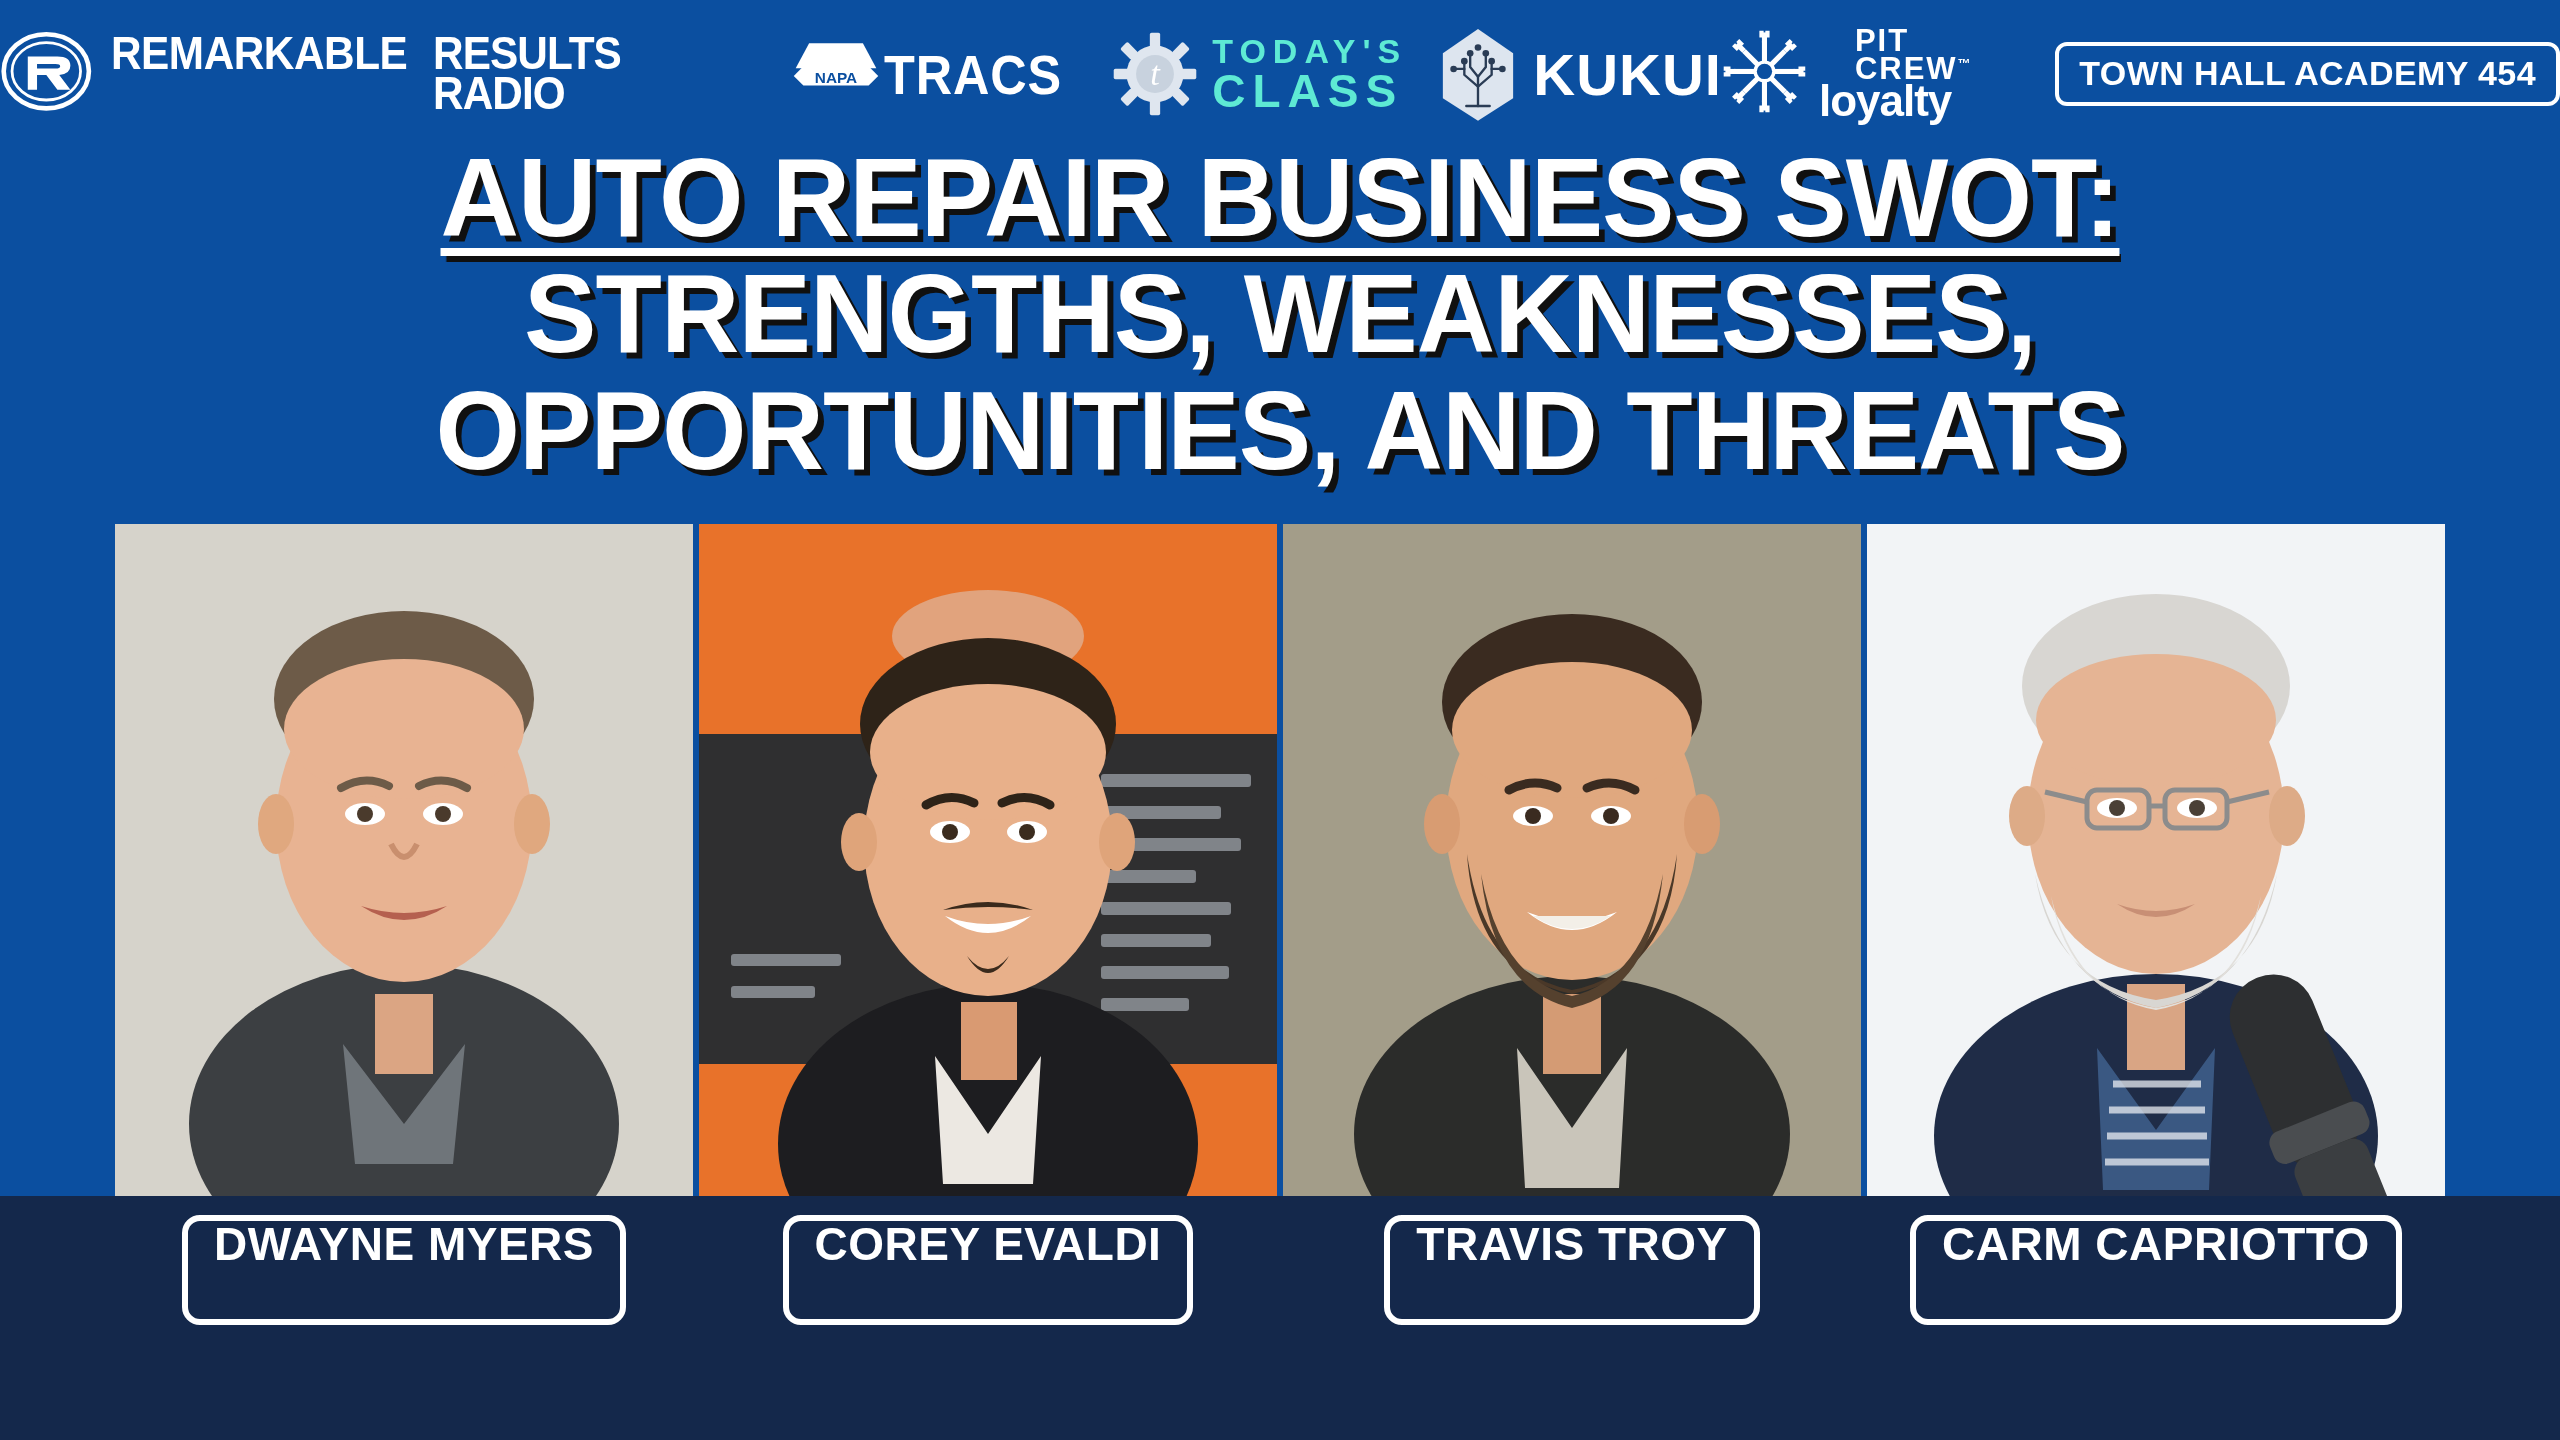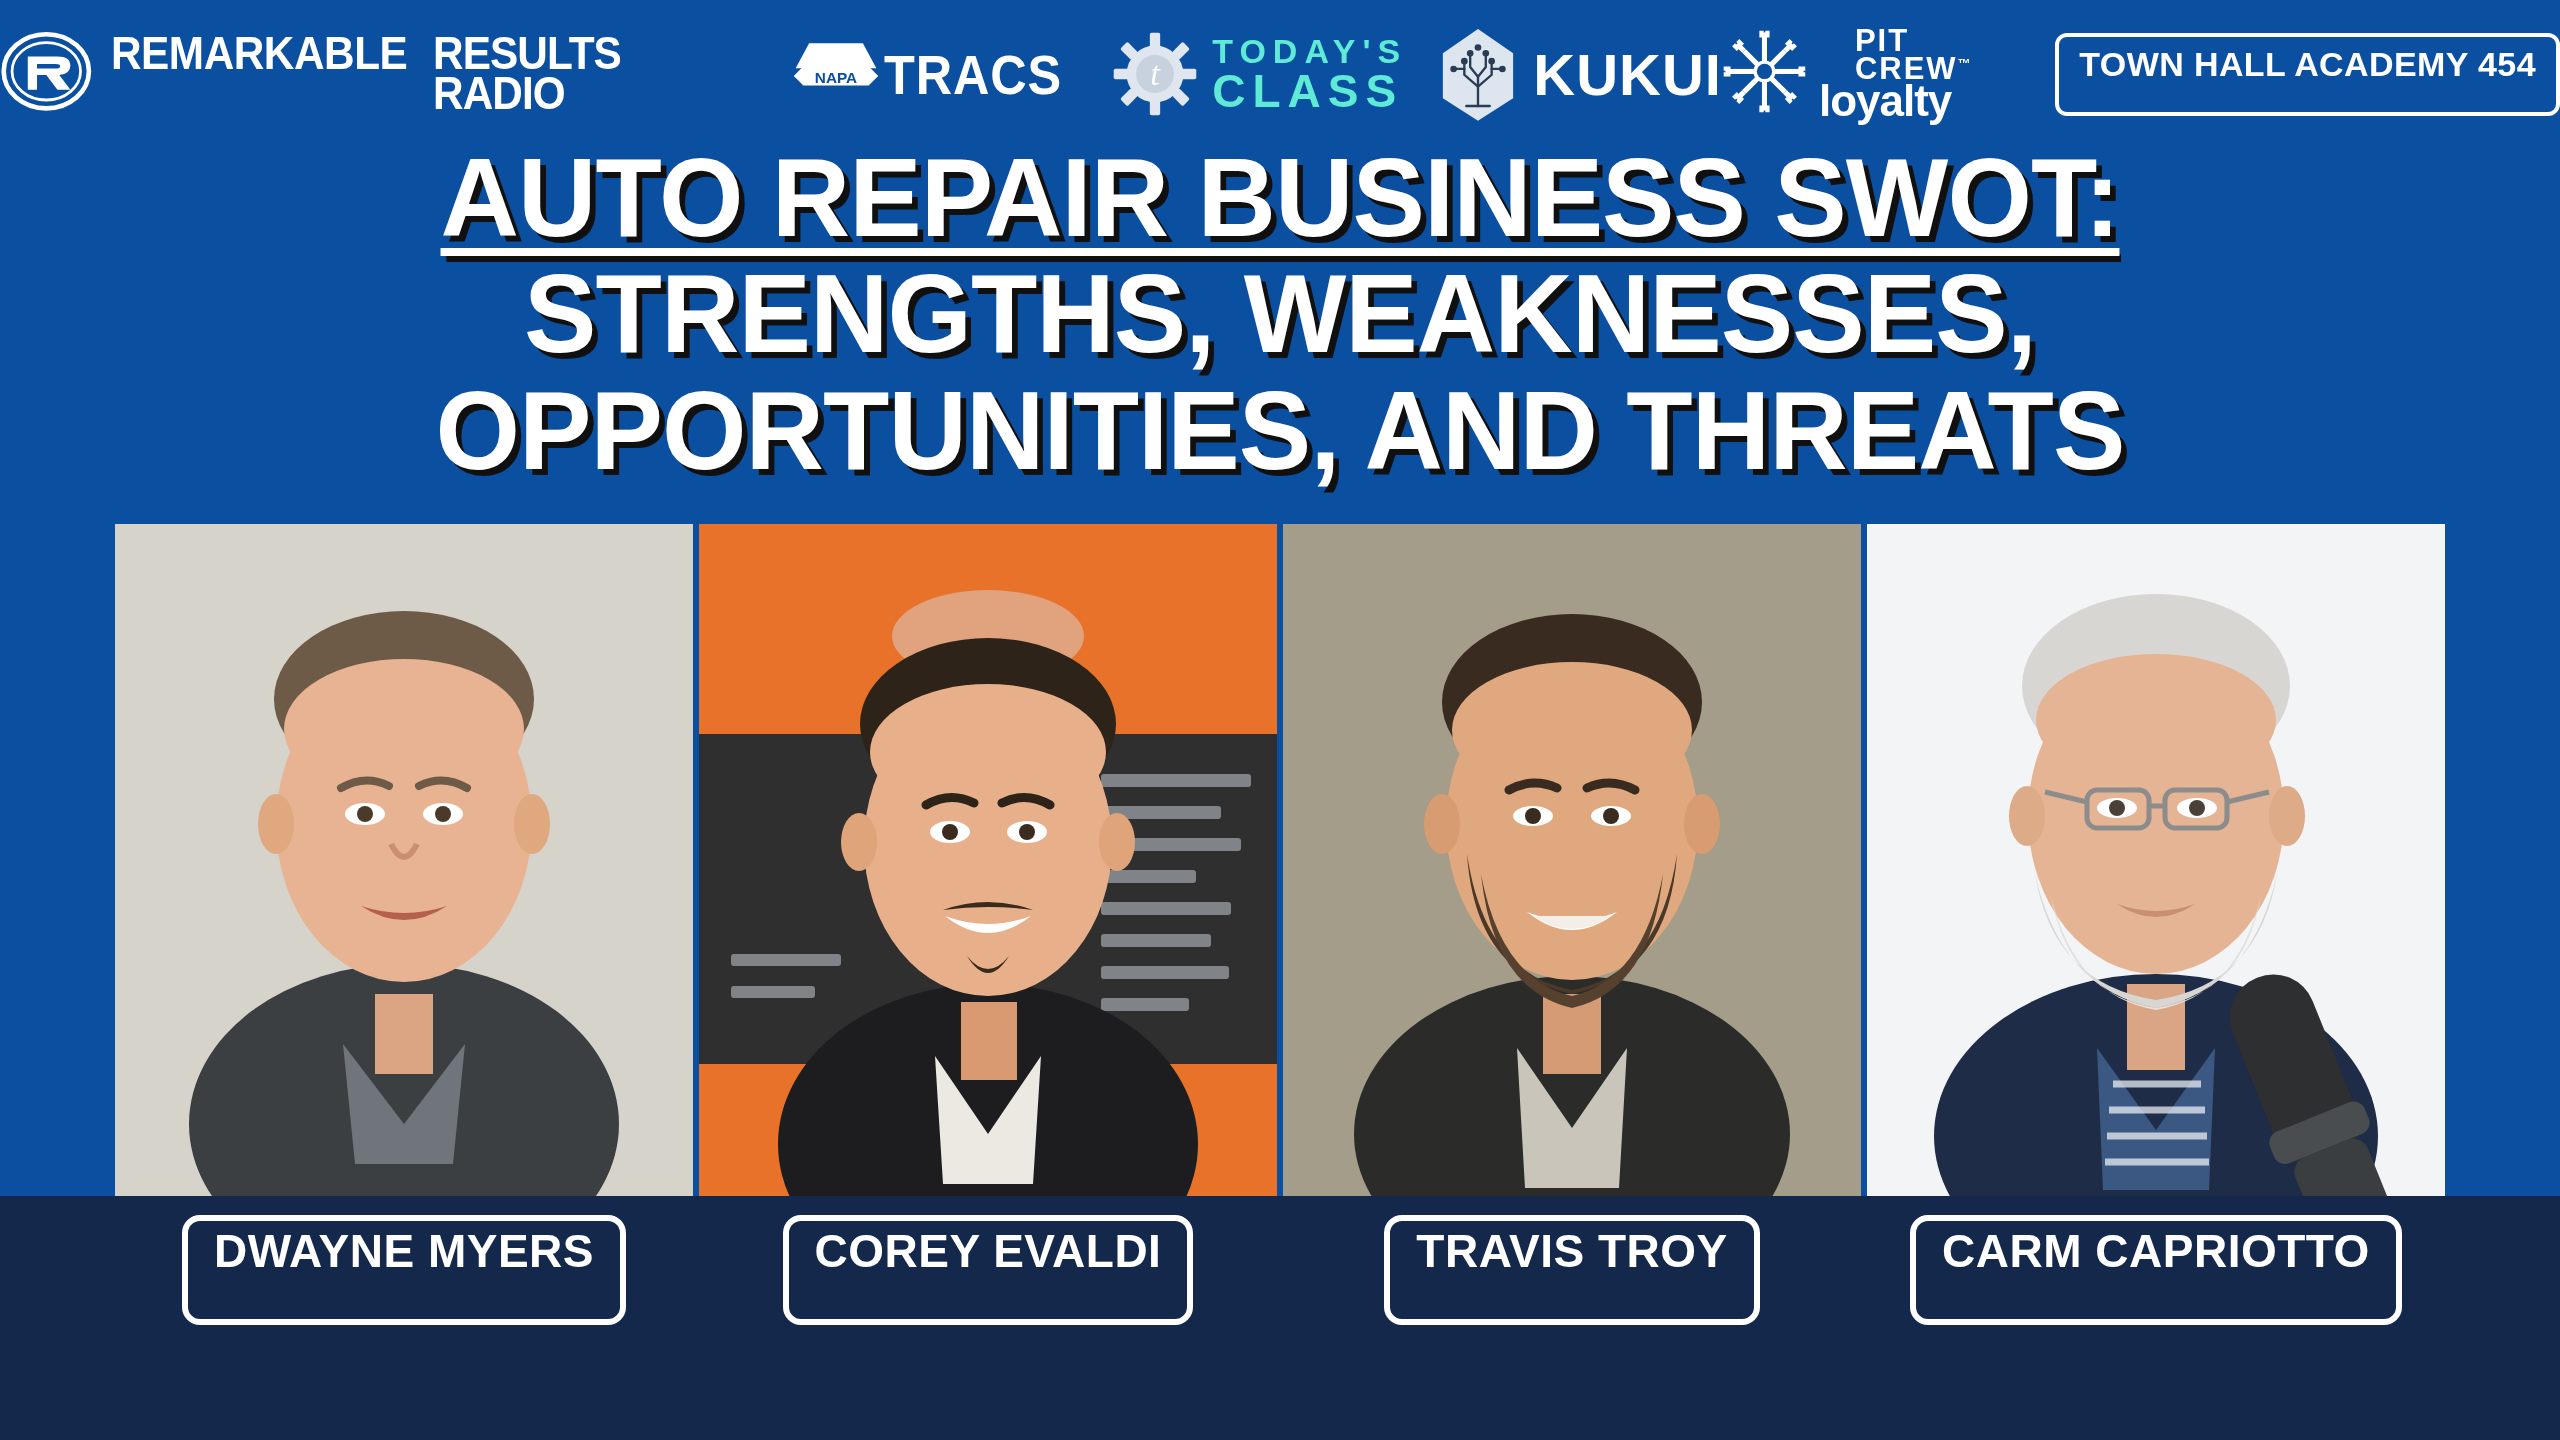--- a/index.html
+++ b/index.html
@@ -66,21 +66,21 @@
   .pcl-l1 { font-size:31px; font-weight:bold; letter-spacing:2px; position:relative;margin-left:36px; }
   .pcl-tm { font-size:13px; vertical-align:super; }
   .pcl-l2 {
     font-size:44px; font-weight:bold; 
     letter-spacing:-1px; margin-top:-2px;
   }
 
   
   .tha {
     border:4px solid #ffffff; border-radius:12px;
-    padding:8px 20px 28px 20px;
+    padding:8px 20px 9px 20px;
     color:#fff; font-size:34px; font-weight:bold; letter-spacing:0.4px;
     white-space:nowrap;
   }
 
   
   .title-block {
     position:absolute; left:0; top:140px; width:2560px;
     text-align:center;
   }
   .title-line {
@@ -119,21 +119,21 @@
     display:flex; gap:6px;
   }
   .name-cell { width:582px; display:flex; justify-content:center; }
   .name-badge {
     display:inline-block;
     border:6px solid #ffffff; border-radius:18px;
     background:#14284b;
     color:#ffffff;
     font-size:46px; font-weight:bold;
     letter-spacing:0.5px;
-    padding:7px 26px 13px 26px;
+    padding:0 26px 13px 26px;
     white-space:nowrap;
     line-height:1.0;
   }
 </style>
 </head>
 <body>
 
 <div class="stage">
 
   <div class="logo-bar">

